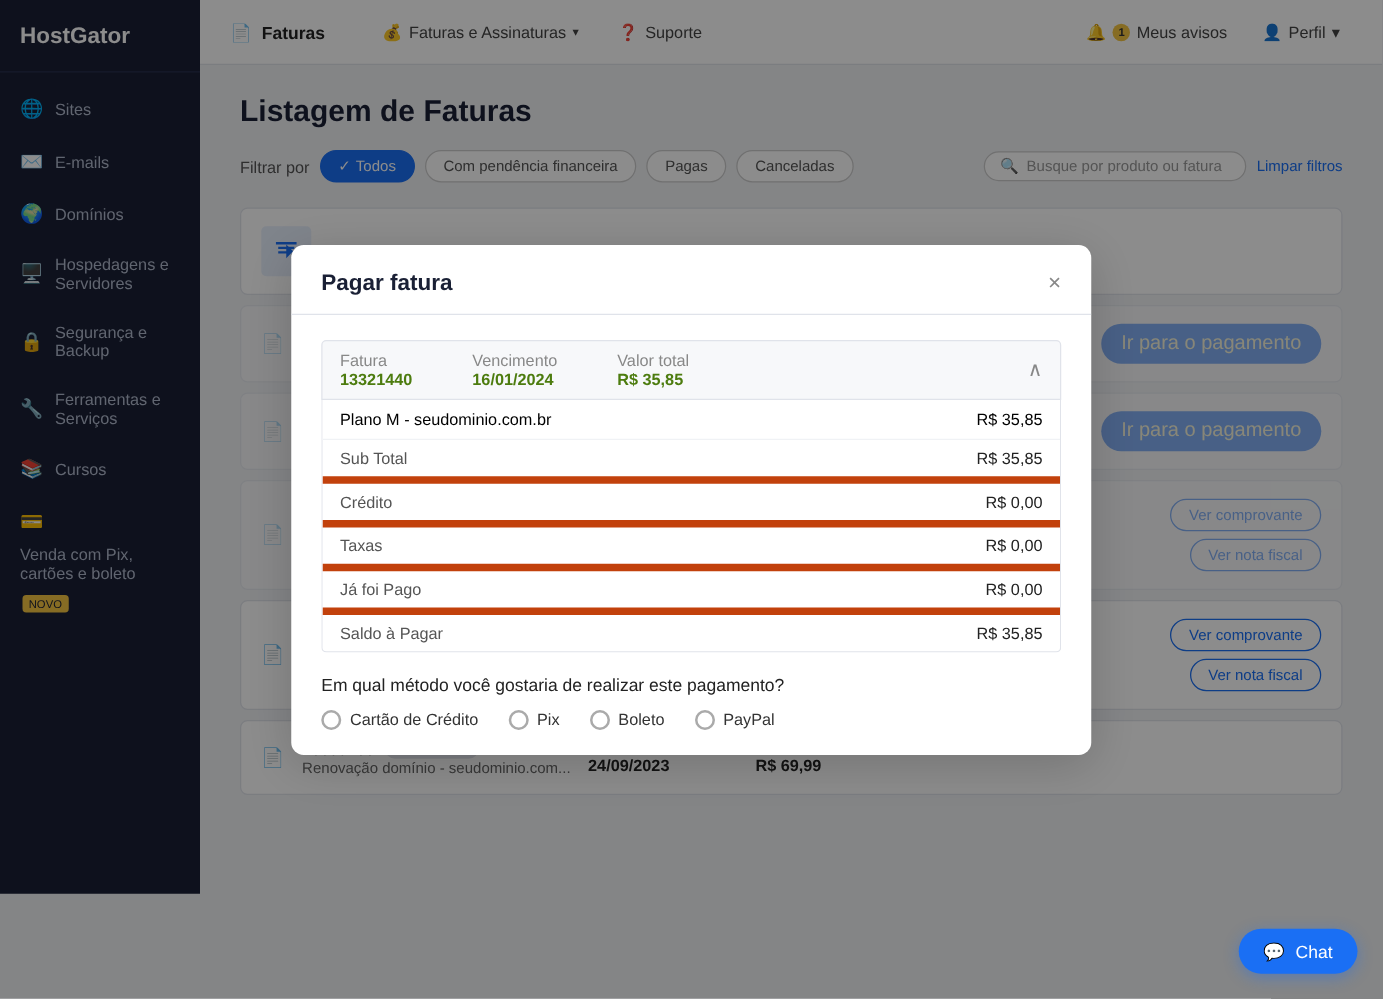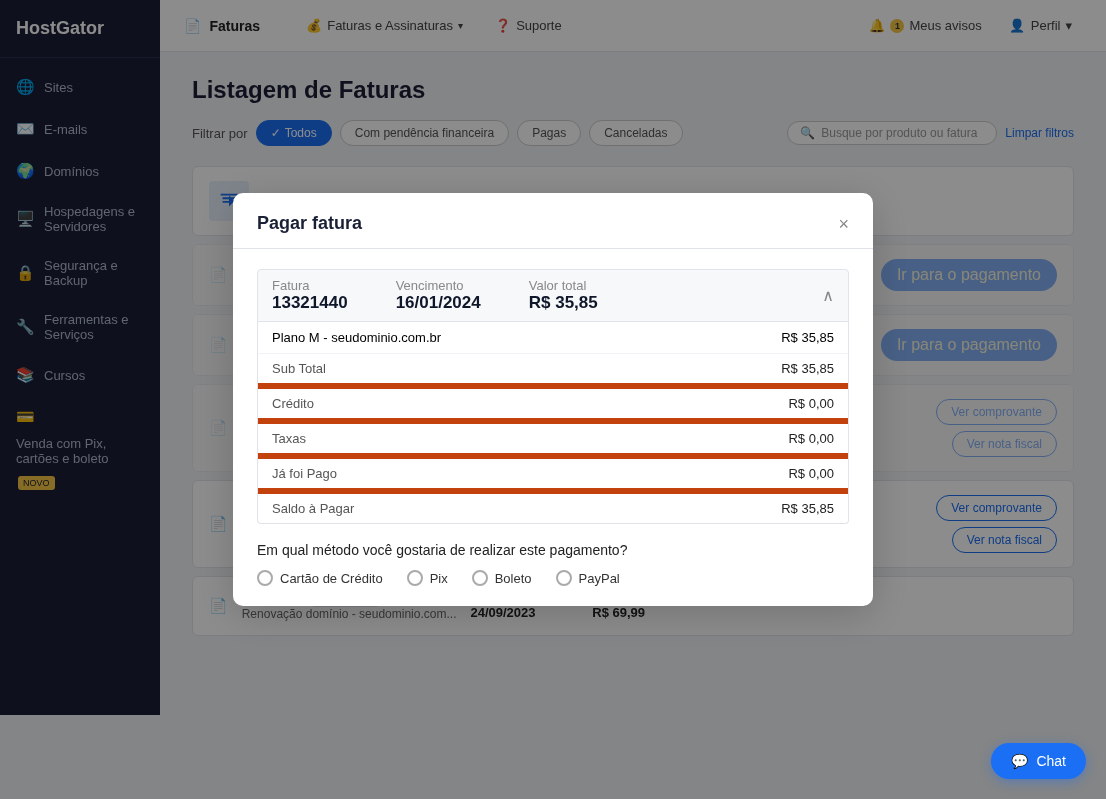--- a/index.html
+++ b/index.html
@@ -203,21 +203,21 @@
     .invoice-num { font-weight: 600; font-size: 13px; color: #222; }
     .invoice-meta { font-size: 12px; color: #666; }
     .status-badge {
       padding: 2px 10px;
       border-radius: 12px;
       font-size: 11px;
       font-weight: 600;
     }
     .status-paid { background: #1a6ff4; color: #fff; }
     .status-cancelled { background: #e0e3ea; color: #555; }
-    .invoice-dates { flex: 1; display: flex; gap: 24px; font-size: 12px; color: #555; }
+    .invoice-dates { flex: 1; display: flex; gap: 36px; font-size: 12px; color: #555; }
     .btn-primary {
       background: #1a6ff4;
       color: #fef9c3;
       border: none;
       border-radius: 20px;
       padding: 7px 16px;
       font-size: 16px;
       cursor: pointer;
       white-space: nowrap;
       text-align: center;
@@ -279,21 +279,21 @@
       display: flex;
       justify-content: space-between;
       align-items: center;
       background: #f7f8fa;
       border: 1px solid #e0e3ea;
       border-radius: 4px 4px 0 0;
       padding: 8px 14px;
     }
     .detail-col { display: flex; flex-direction: column; }
     .detail-col .col-label { font-size: 13px; color: #888; }
-    .detail-col .col-val { font-size: 17px; color: #0f172a; font-weight: 600; }
+    .detail-col .col-val { font-size: 13px; color: #4d7c0f; font-weight: 600; }
     .invoice-detail-table {
       border: 1px solid #e0e3ea;
       border-top: none;
       border-radius: 0 0 4px 4px;
       overflow: hidden;
     }
     .detail-row {
       display: flex;
       justify-content: space-between;
       padding: 7px 14px;

